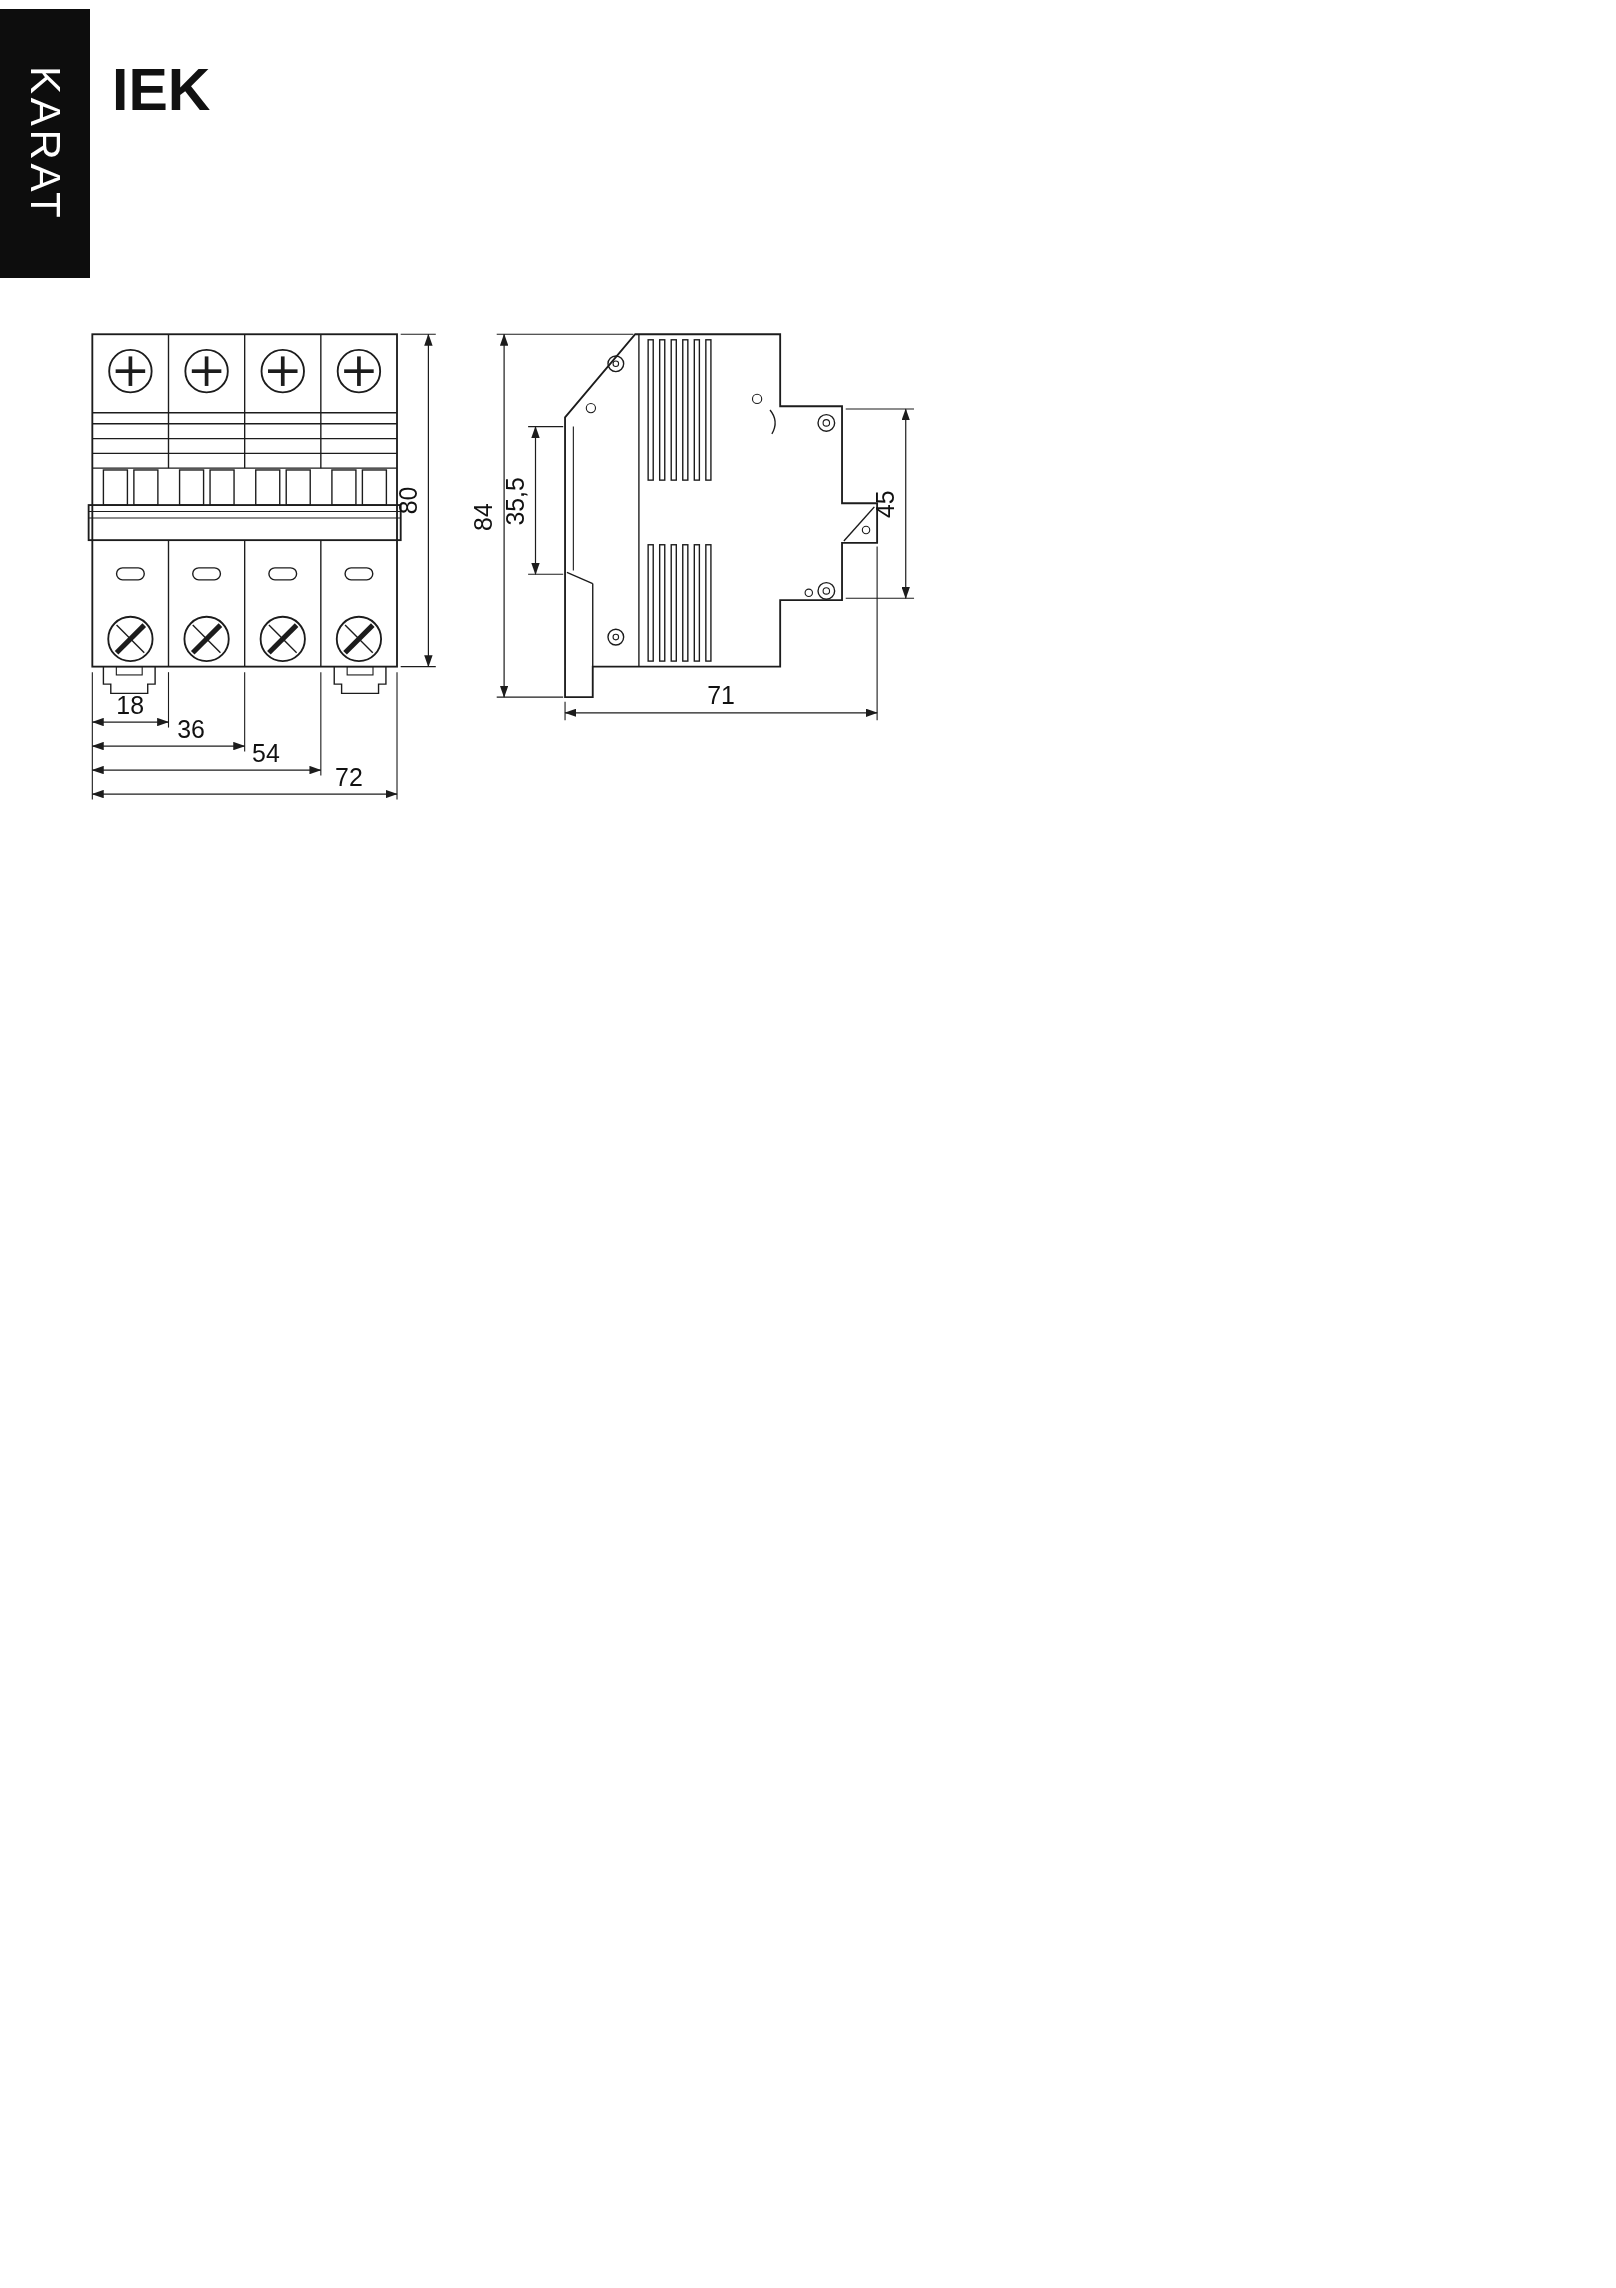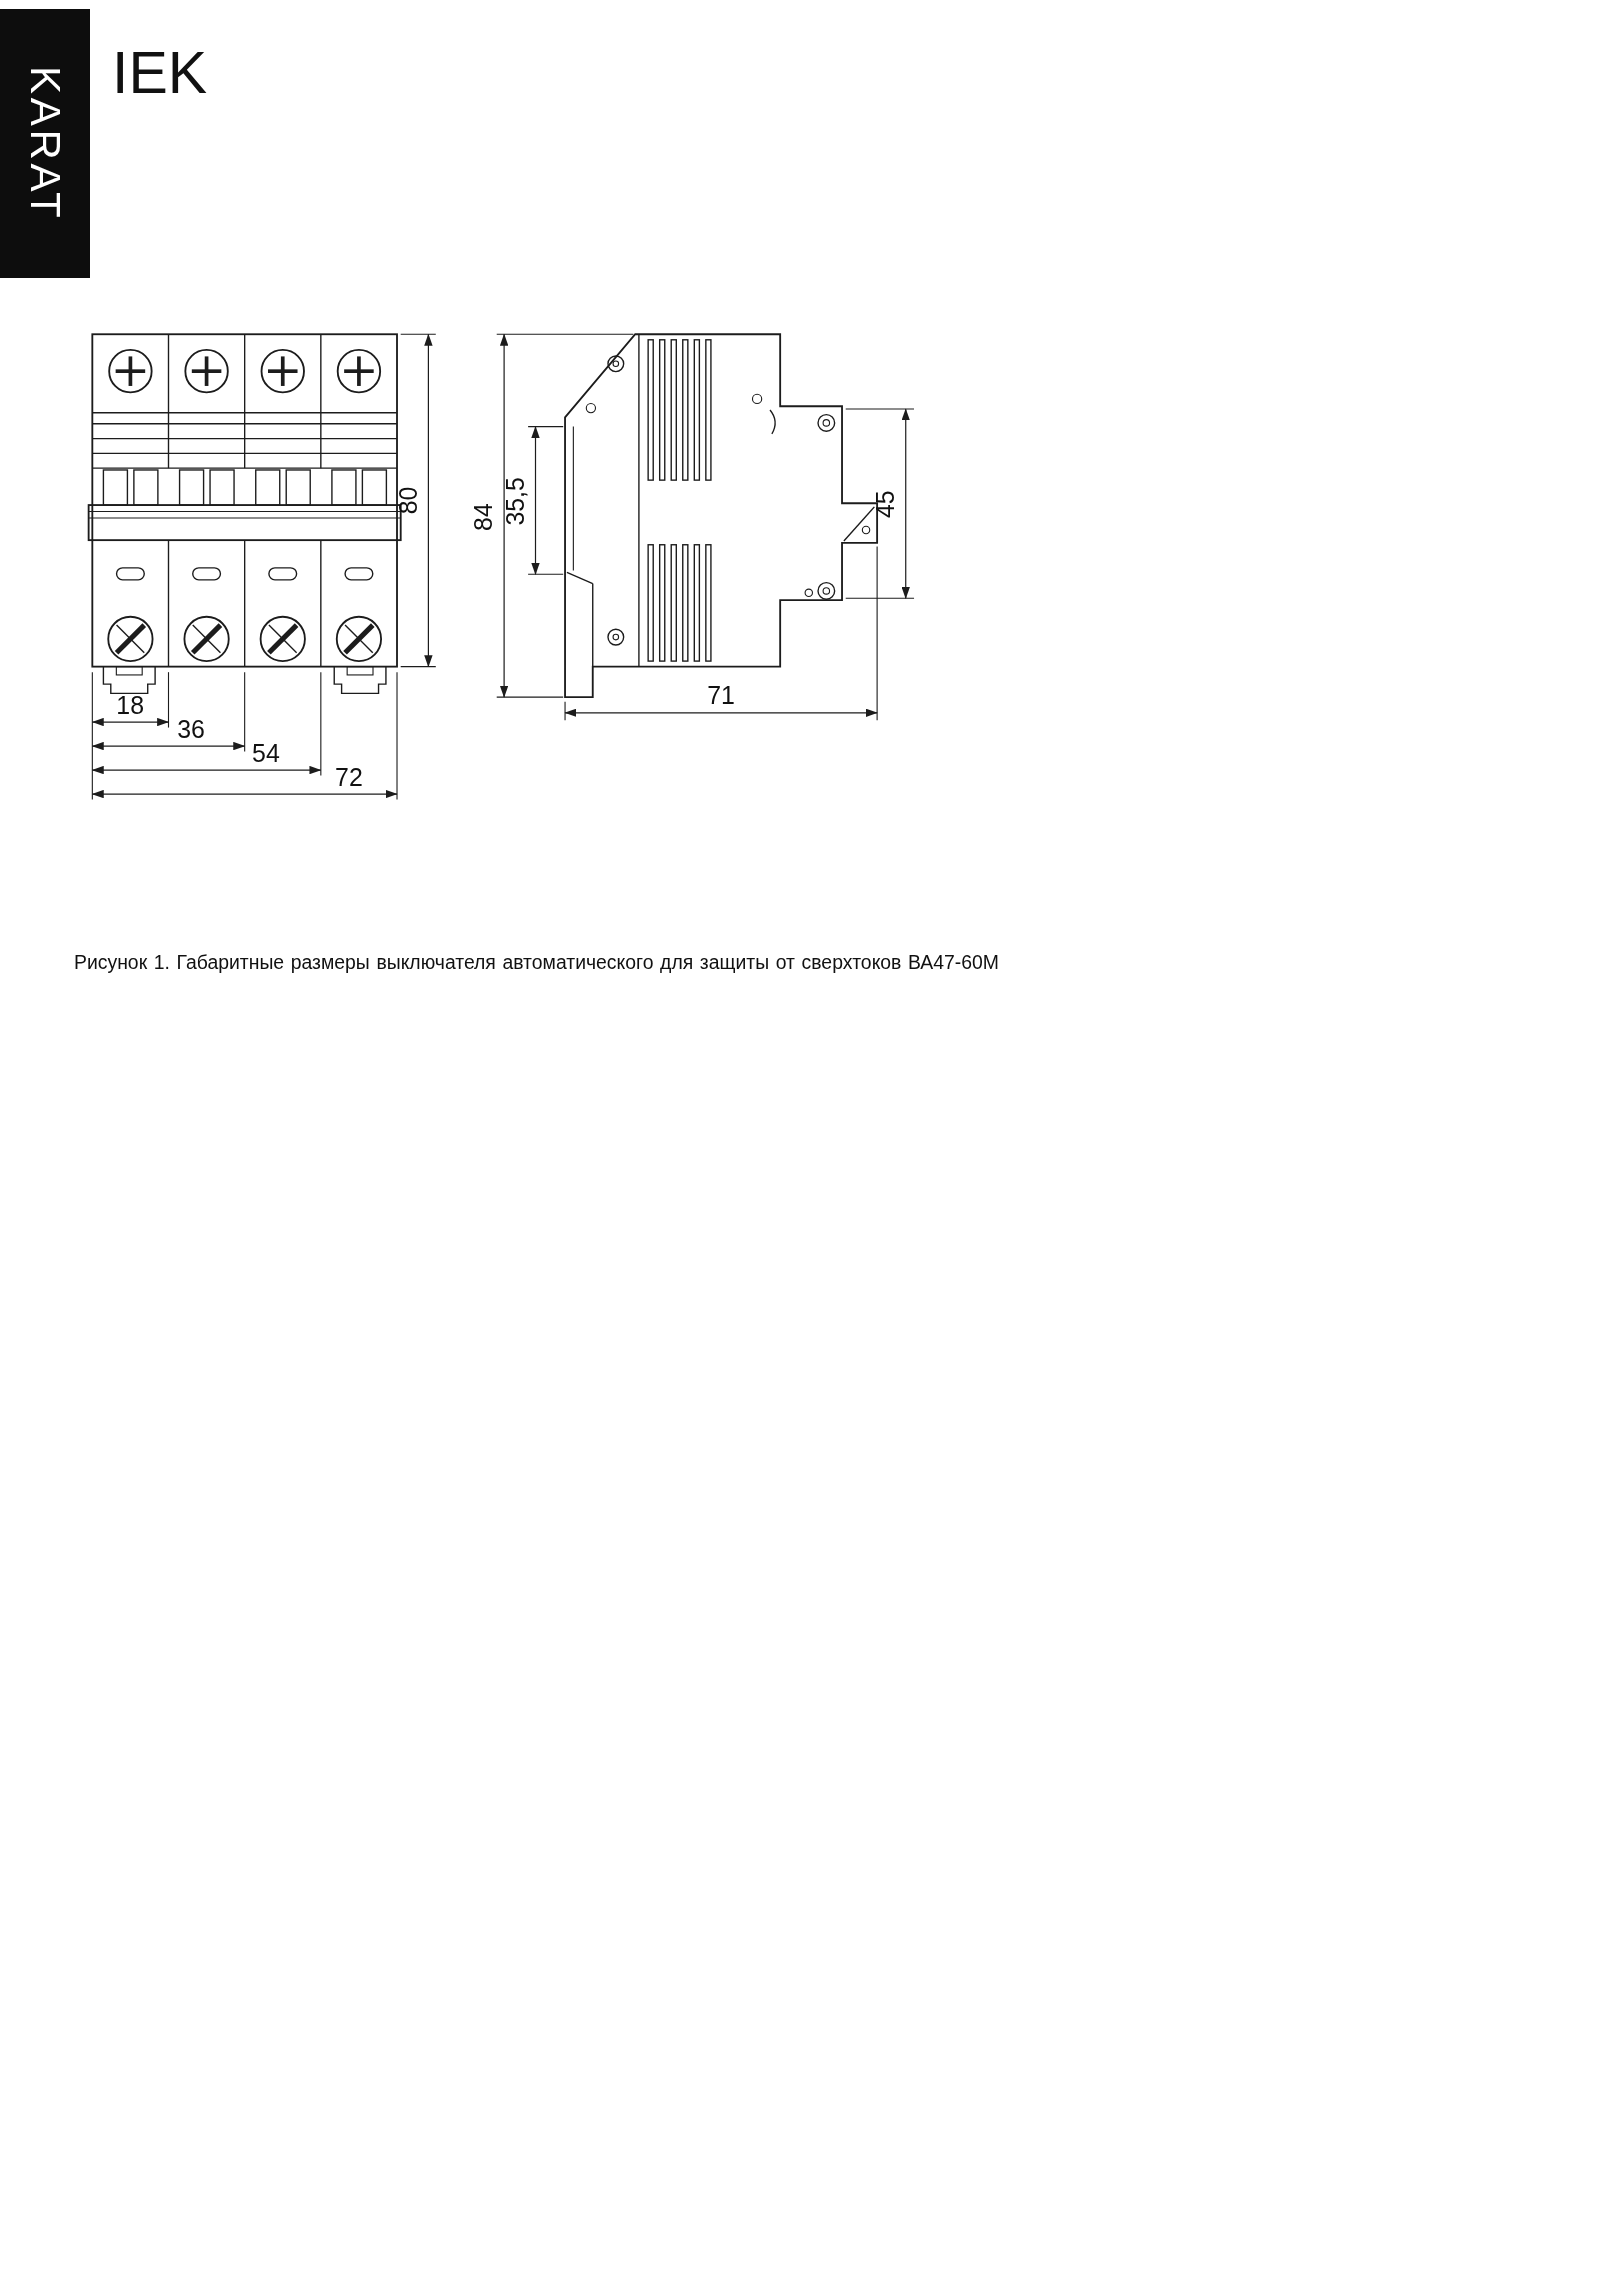--- a/index.html
+++ b/index.html
@@ -30,23 +30,23 @@
     writing-mode: vertical-rl;
     color: #ffffff;
     font-size: 42px;
     letter-spacing: 3.7px;
     font-weight: 400;
     font-family: "Liberation Sans", sans-serif;
   }
   .iek-logo {
     position: absolute;
     left: 112px;
-    top: 39px;
+    top: 56px;
     font-size: 59px;
-    font-weight: 400;
+    font-weight: 700;
     letter-spacing: 0px;
     color: #111111;
     font-family: "Liberation Sans", sans-serif;
   }
   svg.drawing {
     position: absolute;
     left: 0;
     top: 0;
     width: 1071px;
     height: 831px;
@@ -283,16 +283,15 @@
 
       <g>
         <line class="hair" x1="612" y1="760" x2="612" y2="780"></line>
         <line class="hair" x1="950" y1="592" x2="950" y2="780"></line>
         <line class="dim" x1="612" y1="772" x2="950" y2="772" marker-start="url(#arrow)" marker-end="url(#arrow)"></line>
         <text x="781" y="763" text-anchor="middle">71</text>
       </g>
     </g>
   </svg>
 
-  <div class="caption">Рисунок 1. Габаритные размеры выключателя автоматического для защиты от сверхтоков ВА47-60М</div>
 
 </div>
 
 
 </body></html>

